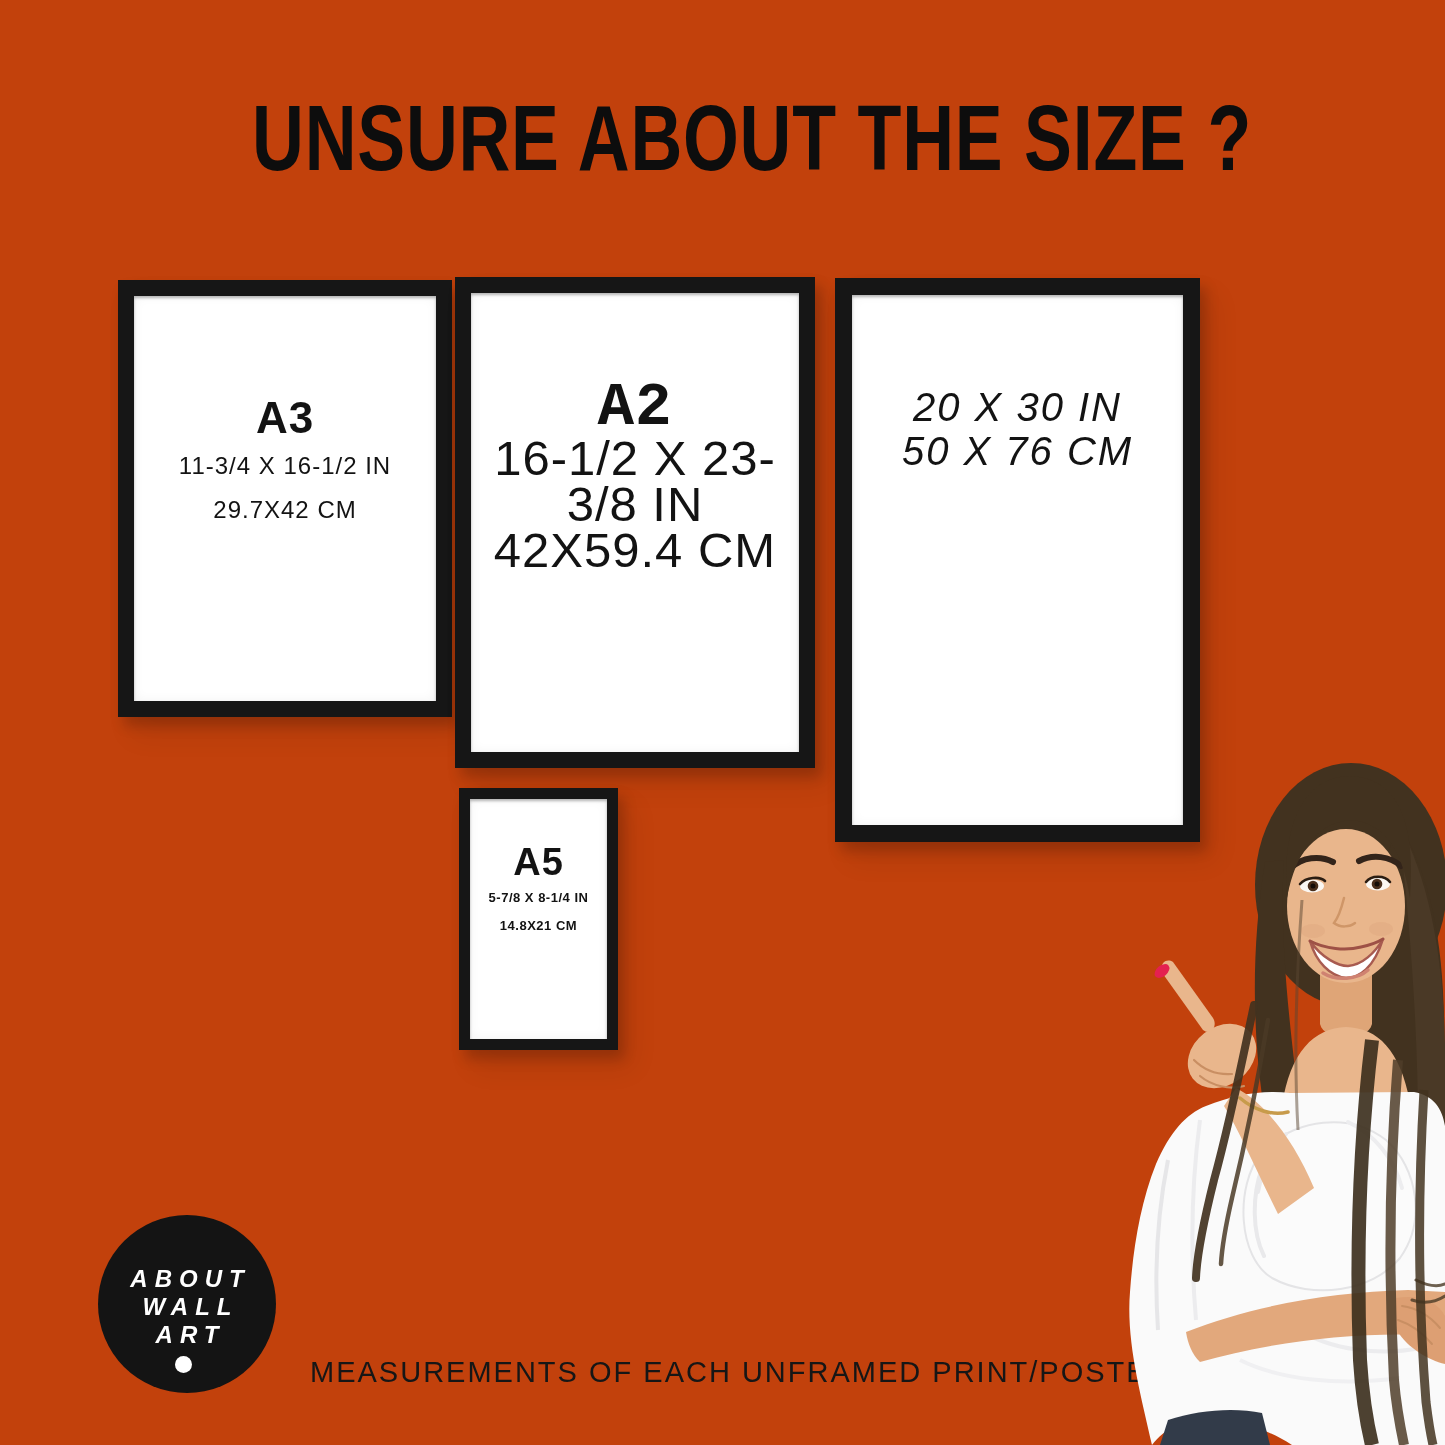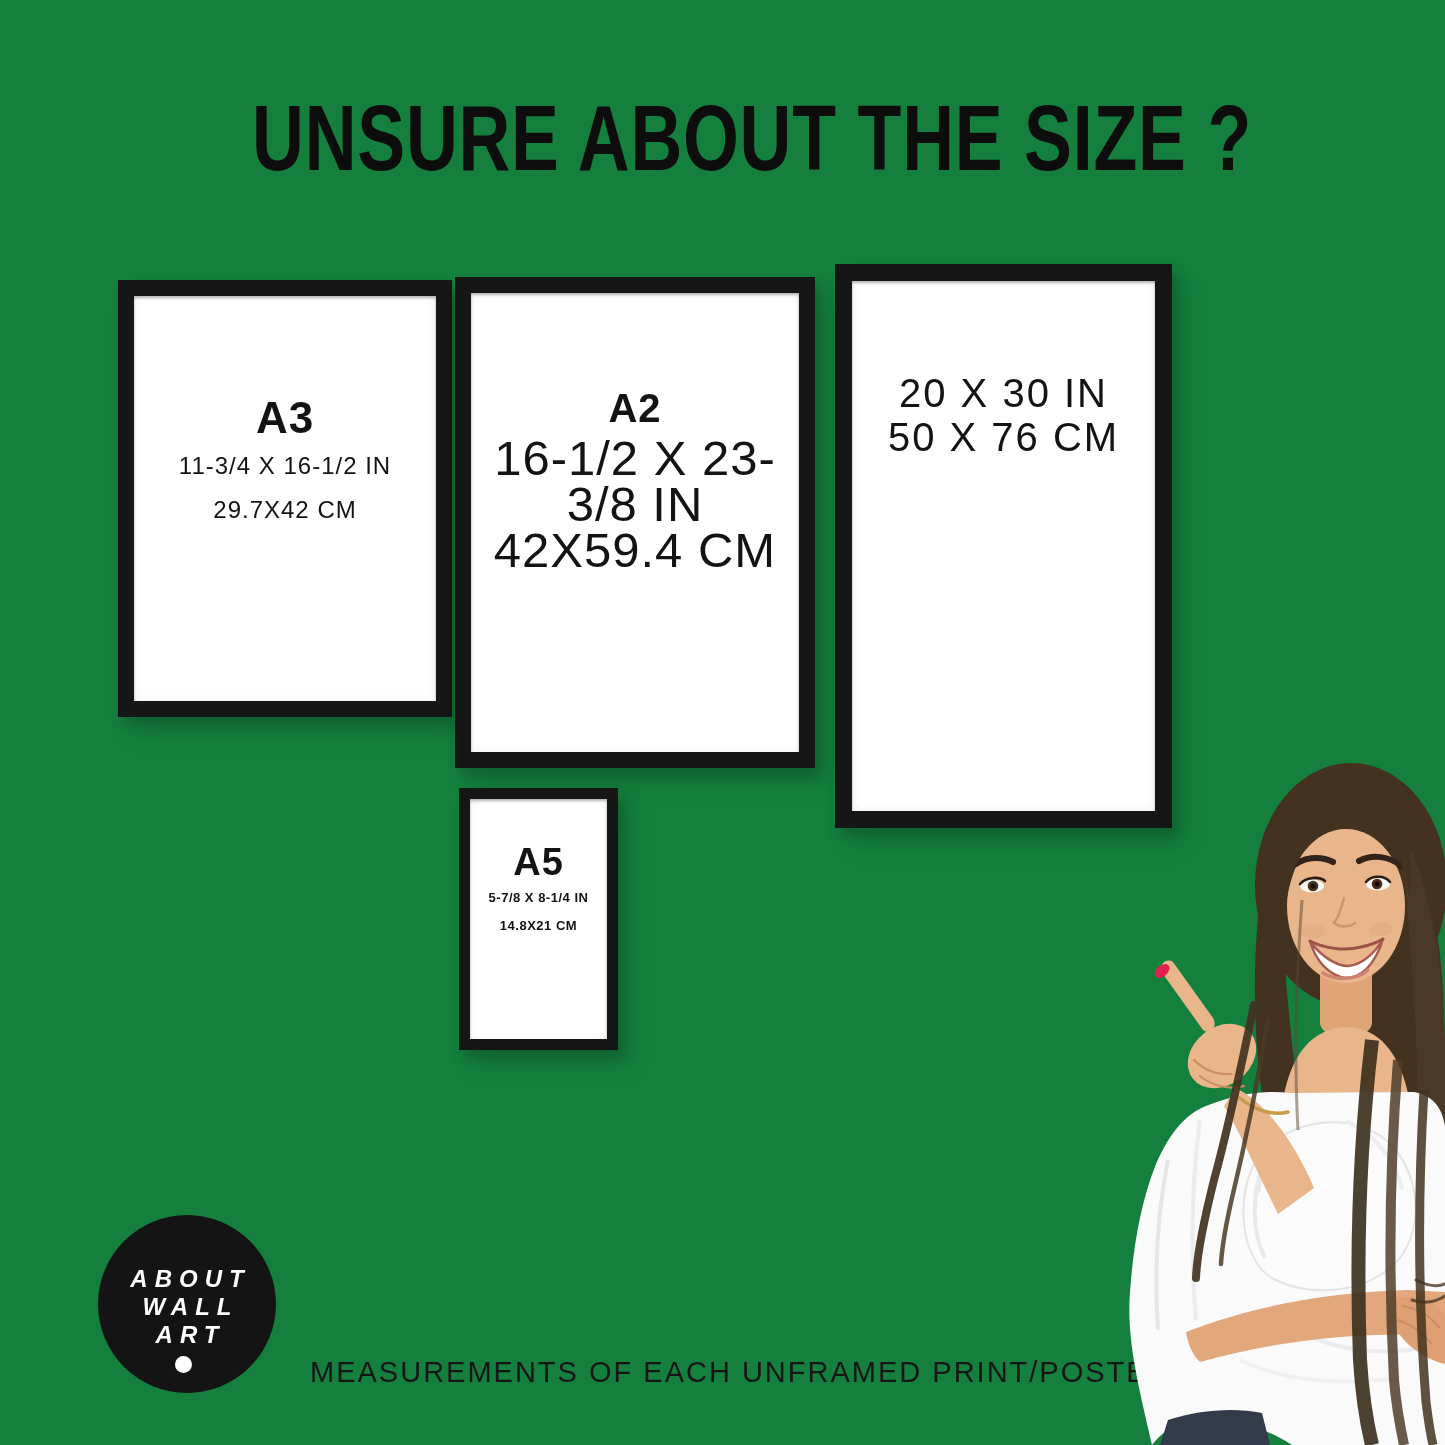--- a/index.html
+++ b/index.html
@@ -1,49 +1,49 @@
 <!DOCTYPE html>
 <html><head>
 <meta charset="utf-8">
 <style>
   html,body{margin:0;padding:0;background:#ffffff;}
   .canvas{
-    position:relative;width:1445px;height:1445px;background:#15803d;
+    position:relative;width:1445px;height:1445px;background:#c2410c;
     font-family:"Liberation Sans",sans-serif;overflow:hidden;color:#121212;
   }
   
   .title{
     position:absolute;top:86px;left:30px;width:1445px;text-align:center;
     font-size:92px;font-weight:bold;color:#0d0d0d;white-space:nowrap;
   }
   .title-inner{display:inline-block;transform:scaleX(0.78);letter-spacing:1px;}
   
   .frame{position:absolute;background:#161616;
     box-shadow:6px 9px 12px rgba(0,0,0,0.18), 14px 18px 26px rgba(0,0,0,0.08);}
   .mat{position:absolute;background:#ffffff;
     box-shadow:inset 0 2px 3px rgba(0,0,0,0.28), inset 0 0 12px rgba(0,0,0,0.05);}
   .f-a3{left:118px;top:280px;width:334px;height:437px;}
   .f-a3 .mat{inset:16px;}
   .f-a2{left:455px;top:277px;width:360px;height:491px;}
   .f-a2 .mat{inset:16px;}
-  .f-p20{left:835px;top:264px;width:337px;height:564px;}
+  .f-p20{left:835px;top:278px;width:365px;height:564px;font-style:italic;}
   .f-p20 .mat{inset:17px;}
   .f-a4{left:218px;top:733px;width:222px;height:302px;}
   .f-a4 .mat{inset:13px;}
   .f-a5{left:459px;top:788px;width:159px;height:262px;}
   .f-a5 .mat{inset:11px;}
   .frame-text{position:absolute;left:0;right:0;text-align:center;color:#131313;}
   .frame-label{font-weight:bold;letter-spacing:1px;}
   .frame-label:empty{display:none;}
   .frame-line{letter-spacing:1px;}
   .f-a3 .frame-text{top:96px;}
   .f-a3 .frame-label{font-size:44px;line-height:52px;}
   .f-a3 .frame-line{font-size:24px;line-height:44px;}
   .f-a2 .frame-text{top:88px;}
-  .f-a2 .frame-label{font-size:40px;line-height:54px;}
+  .f-a2 .frame-label{font-size:61px;line-height:54px;font-family:Liberation Mono, monospace;}
   .f-a2 .frame-line{font-size:49px;line-height:46px;}
   .f-p20 .frame-text{top:90px;}
   .f-p20 .frame-line{font-size:40px;line-height:44px;letter-spacing:2px;}
   .f-a4 .frame-text{top:71px;}
   .f-a4 .frame-label{font-size:34px;line-height:40px;}
   .f-a4 .frame-line{font-size:24px;line-height:40px;}
   .f-a5 .frame-text{top:41px;}
   .f-a5 .frame-label{font-size:38px;line-height:44px;}
   .f-a5 .frame-line{font-size:13px;line-height:28px;letter-spacing:0.5px;font-weight:bold;}
   

